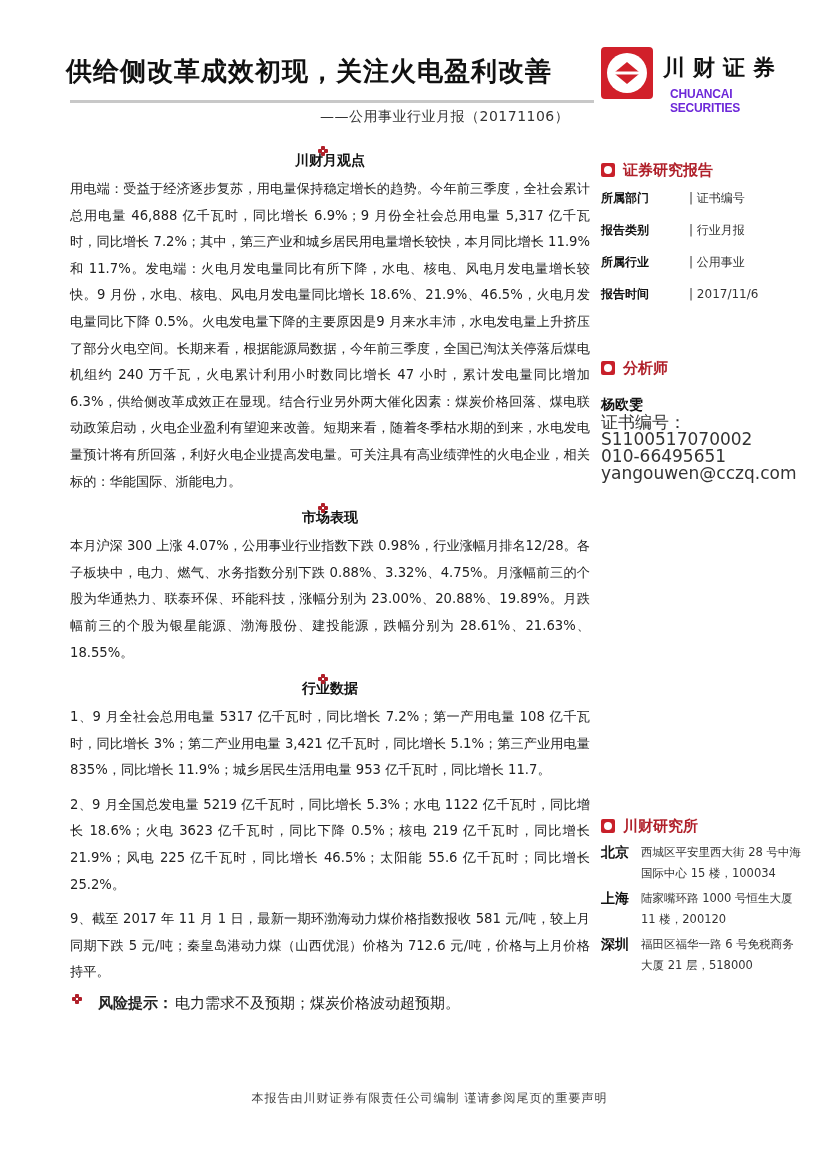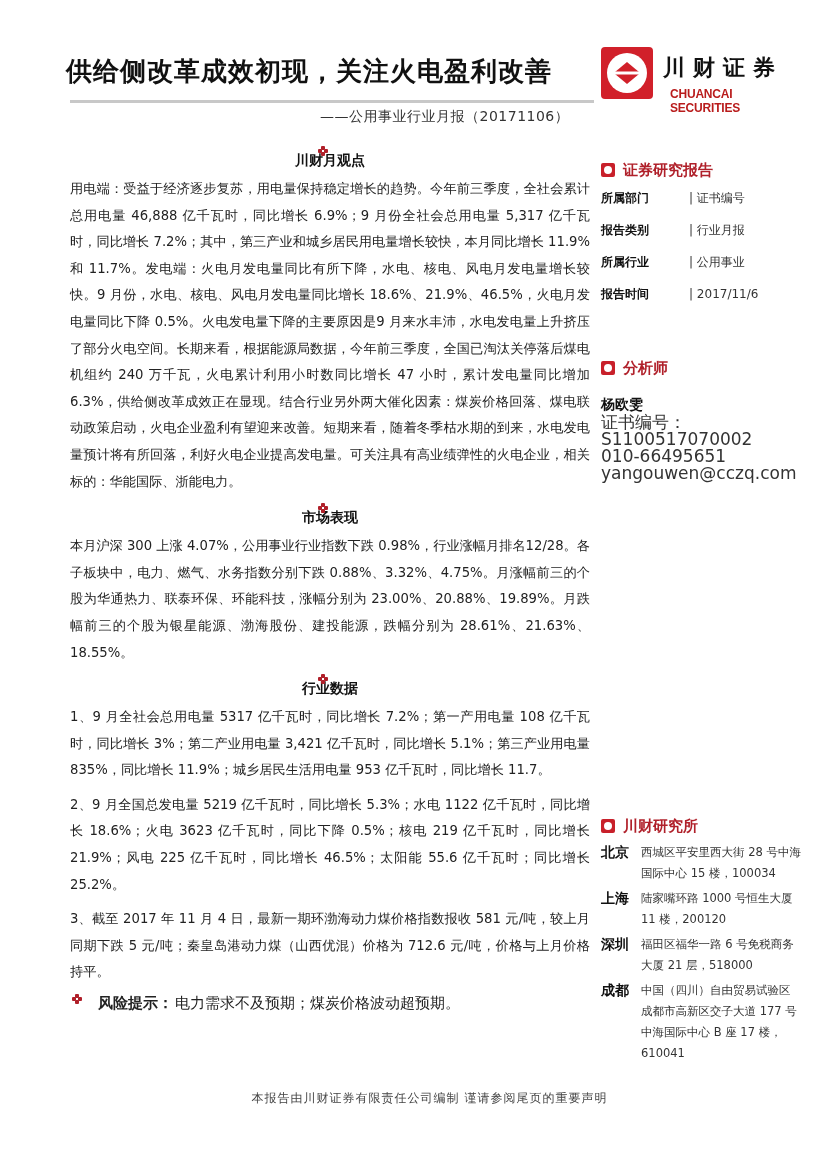--- a/index.html
+++ b/index.html
@@ -8,21 +8,21 @@
 
   .title { position: absolute; left: 66px; top: 54px; font-size: 26px; font-weight: bold;
            letter-spacing: 1px; color: #111; font-family: "DejaVu Serif", serif; }
   .title-rule { position: absolute; left: 70px; top: 100px; width: 524px; height: 3px; background: #c8c8c8; }
   .subtitle { position: absolute; left: 320px; top: 108px; font-size: 14px; color: #333; letter-spacing: 0.5px; }
 
   .logo { position: absolute; left: 601px; top: 47px; width: 200px; height: 60px; }
   .logo-box { position: absolute; left: 0; top: 0; width: 52px; height: 52px; background: #d1202a; border-radius: 4px; }
   .logo-circle { position: absolute; left: 6px; top: 6px; width: 40px; height: 40px; border-radius: 50%; background: #fff; }
   .logo-cn { position: absolute; left: 62px; top: 6px; font-size: 22px; font-weight: bold; letter-spacing: 8px; color: #111; }
-  .logo-en { position: absolute; left: 53px; top: 40px; font-size: 12px; font-weight: bold; color: #b91c1c; font-family: "Liberation Sans", sans-serif; letter-spacing: -0.2px; padding-left: 16px; }
+  .logo-en { position: absolute; left: 53px; top: 40px; font-size: 12px; font-weight: bold; color: #6d28d9; font-family: "Liberation Sans", sans-serif; letter-spacing: -0.2px; padding-left: 16px; }
 
   .main { position: absolute; left: 70px; top: 146px; width: 520px; }
   .sec-head { display: flex; align-items: center; font-size: 14px; font-weight: bold; color: #111; height: 24px; margin-bottom: 6px; flex-direction: column; }
   .bullet { width: 10px; height: 10px; position: relative; margin-right: 16px; margin-left: 2px; }
   .bullet i { position: absolute; width: 4px; height: 4px; background: #b0202a; border-radius: 1px; }
   .para { font-size: 13.2px; line-height: 26.6px; text-align: justify; color: #222; margin: 0 0 8px 0; font-family: "DejaVu Sans", sans-serif; }
   .risk { display: flex; align-items: flex-start; font-size: 15px; height: 24px; }
   .risk b { font-weight: bold; margin-right: 2px; }
 
   .side { position: absolute; left: 601px; width: 200px; }
@@ -88,21 +88,21 @@
     <span class="bullet">
         <i style="left:3px;top:0"></i>
         <i style="left:0;top:3px"></i>
         <i style="left:6px;top:3px"></i>
         <i style="left:3px;top:6px"></i>
       </span>
     <span>行业数据</span>
   </div>
   <p class="para">1、9 月全社会总用电量 5317 亿千瓦时，同比增长 7.2%；第一产用电量 108 亿千瓦时，同比增长 3%；第二产业用电量 3,421 亿千瓦时，同比增长 5.1%；第三产业用电量 835%，同比增长 11.9%；城乡居民生活用电量 953 亿千瓦时，同比增长 11.7。</p>
   <p class="para">2、9 月全国总发电量 5219 亿千瓦时，同比增长 5.3%；水电 1122 亿千瓦时，同比增长 18.6%；火电 3623 亿千瓦时，同比下降 0.5%；核电 219 亿千瓦时，同比增长 21.9%；风电 225 亿千瓦时，同比增长 46.5%；太阳能 55.6 亿千瓦时；同比增长 25.2%。</p>
-  <p class="para">3、截至 2017 年 11 月 4 日，最新一期环渤海动力煤价格指数报收 581 元/吨，较上月同期下跌 5 元/吨；秦皇岛港动力煤（山西优混）价格为 712.6 元/吨，价格与上月价格持平。</p>
+  <p class="para">9、截至 2017 年 11 月 1 日，最新一期环渤海动力煤价格指数报收 581 元/吨，较上月同期下跌 5 元/吨；秦皇岛港动力煤（山西优混）价格为 712.6 元/吨，价格与上月价格持平。</p>
 
   <div class="risk">
     <span class="bullet">
         <i style="left:3px;top:0"></i>
         <i style="left:0;top:3px"></i>
         <i style="left:6px;top:3px"></i>
         <i style="left:3px;top:6px"></i>
       </span>
     <b>风险提示：</b>
     <span>电力需求不及预期；煤炭价格波动超预期。</span>
@@ -153,19 +153,15 @@
     <span class="office-addr">西城区平安里西大街 28 号中海国际中心 15 楼，100034</span>
   </div>
   <div class="office">
     <span class="office-city">上海</span>
     <span class="office-addr">陆家嘴环路 1000 号恒生大厦 11 楼，200120</span>
   </div>
   <div class="office">
     <span class="office-city">深圳</span>
     <span class="office-addr">福田区福华一路 6 号免税商务大厦 21 层，518000</span>
   </div>
-  <div class="office">
-    <span class="office-city">成都</span>
-    <span class="office-addr">中国（四川）自由贸易试验区成都市高新区交子大道 177 号中海国际中心 B 座 17 楼，610041</span>
-  </div>
 </div>
 
 <div class="footer">本报告由川财证券有限责任公司编制 谨请参阅尾页的重要声明</div>
 
 </body></html>

